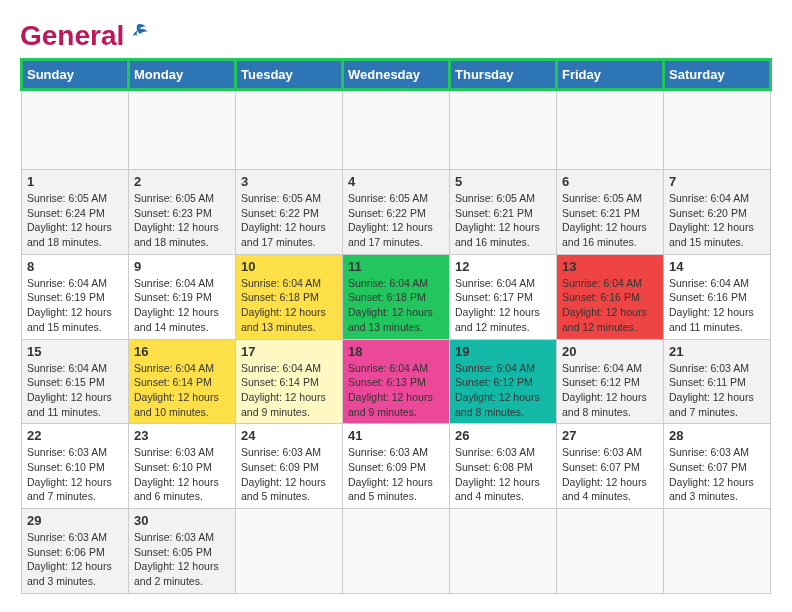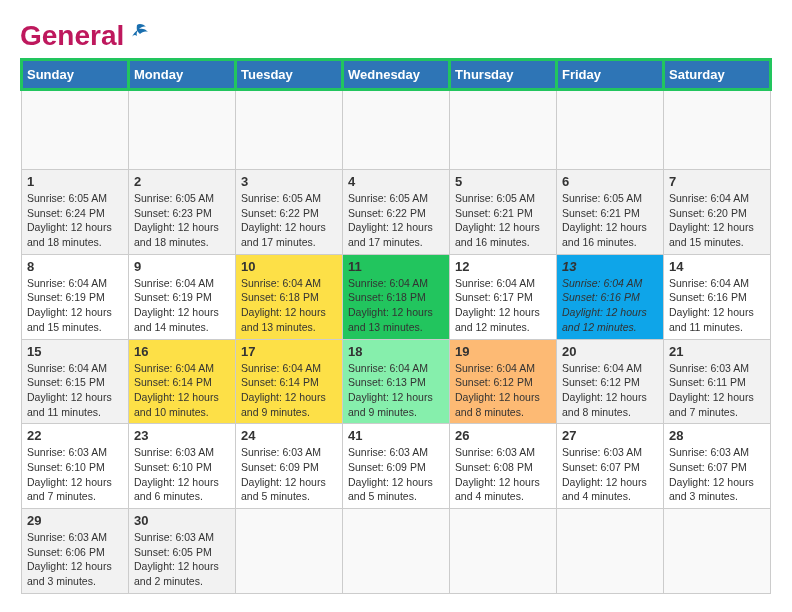--- a/index.html
+++ b/index.html
@@ -166,47 +166,47 @@
           <div class="day-info">Sunrise: 6:04 AM<br>Sunset: 6:18 PM<br>Daylight: 12 hours and 13 minutes.</div>
         </td>
         <td style="background-color: #22c55e;">
           <span class="day-number">11</span>
           <div class="day-info">Sunrise: 6:04 AM<br>Sunset: 6:18 PM<br>Daylight: 12 hours and 13 minutes.</div>
         </td>
         <td style="background-color: rgb(255, 255, 255);">
           <span class="day-number">12</span>
           <div class="day-info">Sunrise: 6:04 AM<br>Sunset: 6:17 PM<br>Daylight: 12 hours and 12 minutes.</div>
         </td>
-        <td style="background-color: #0ea5e9; font-style: italic;">
+        <td style="background-color: #ef4444;">
           <span class="day-number">13</span>
           <div class="day-info">Sunrise: 6:04 AM<br>Sunset: 6:16 PM<br>Daylight: 12 hours and 12 minutes.</div>
         </td>
         <td style="background-color: rgb(255, 255, 255);">
           <span class="day-number">14</span>
           <div class="day-info">Sunrise: 6:04 AM<br>Sunset: 6:16 PM<br>Daylight: 12 hours and 11 minutes.</div>
         </td>
       </tr>
       <tr>
         <td style="background-color: rgb(242, 242, 242); margin-left: 36px;">
           <span class="day-number">15</span>
           <div class="day-info">Sunrise: 6:04 AM<br>Sunset: 6:15 PM<br>Daylight: 12 hours and 11 minutes.</div>
         </td>
         <td style="background-color: #fde047;">
           <span class="day-number">16</span>
           <div class="day-info">Sunrise: 6:04 AM<br>Sunset: 6:14 PM<br>Daylight: 12 hours and 10 minutes.</div>
         </td>
-        <td style="background-color: #fde047;">
+        <td style="background-color: #fef9c3;">
           <span class="day-number">17</span>
           <div class="day-info">Sunrise: 6:04 AM<br>Sunset: 6:14 PM<br>Daylight: 12 hours and 9 minutes.</div>
         </td>
-        <td style="background-color: #86efac;">
+        <td style="background-color: #ec4899;">
           <span class="day-number">18</span>
           <div class="day-info">Sunrise: 6:04 AM<br>Sunset: 6:13 PM<br>Daylight: 12 hours and 9 minutes.</div>
         </td>
-        <td style="background-color: #fdba74; margin-top: 12px;">
+        <td style="background-color: #14b8a6; margin-top: 12px;">
           <span class="day-number">19</span>
           <div class="day-info">Sunrise: 6:04 AM<br>Sunset: 6:12 PM<br>Daylight: 12 hours and 8 minutes.</div>
         </td>
         <td style="background-color: rgb(242, 242, 242);">
           <span class="day-number">20</span>
           <div class="day-info">Sunrise: 6:04 AM<br>Sunset: 6:12 PM<br>Daylight: 12 hours and 8 minutes.</div>
         </td>
         <td style="background-color: rgb(242, 242, 242);">
           <span class="day-number">21</span>
           <div class="day-info">Sunrise: 6:03 AM<br>Sunset: 6:11 PM<br>Daylight: 12 hours and 7 minutes.</div>

